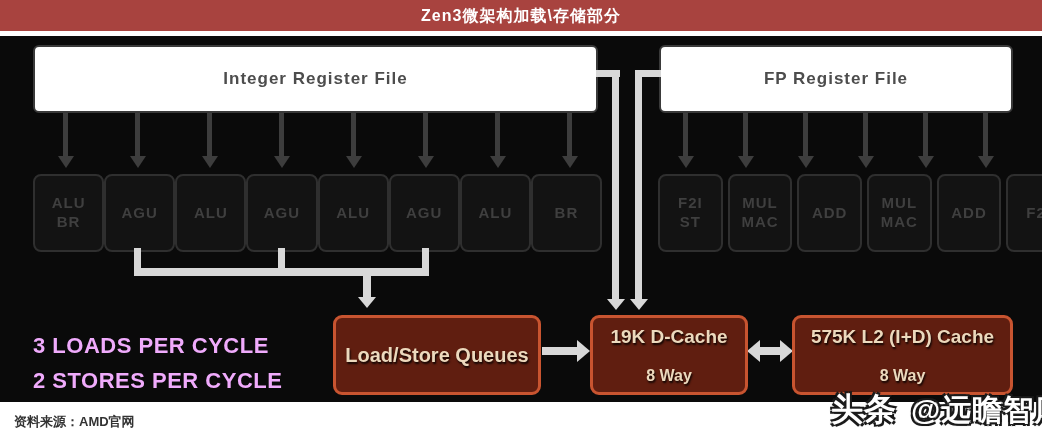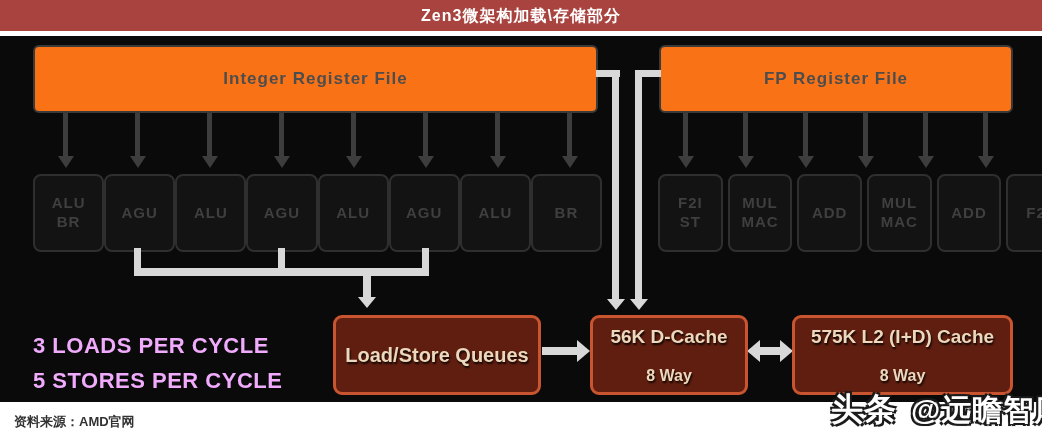--- a/index.html
+++ b/index.html
@@ -23,21 +23,21 @@
     text-align:center;line-height:31px;letter-spacing:1px;
   }
   
   .panel{
     position:absolute;left:0;top:36px;width:1042px;height:366px;
     background:var(--panel-bg);
   }
   
   .rf-box{
     position:absolute;top:9px;height:68px;box-sizing:border-box;
-    background:#f97316;border:2px solid #3a3a3a;border-radius:6px;
+    background:#ffffff;border:2px solid #3a3a3a;border-radius:6px;
     display:flex;align-items:center;justify-content:center;
     color:#4d4d4d;font-size:17px;font-weight:bold;letter-spacing:1px;text-align:center;
   }
   .int-rf{left:33px;width:565px;}
   .fp-rf{left:659px;width:354px;}
   
   .arrow-row{position:absolute;top:77px;height:61px;display:flex;}
   .arrow-row .arrow-cell{flex:1;display:flex;justify-content:center;align-items:flex-start;}
   #int-arrows{left:33px;width:569px;gap:7px;}
   #fp-arrows{left:658px;width:355px;gap:5px;}
@@ -278,31 +278,31 @@
     <div class="whead-right ls-arrow-head"></div>
 
     <div class="whead-left dbl-left"></div>
     <div class="wline dbl-shaft"></div>
     <div class="whead-right dbl-right"></div>
 
     <div class="redbox ls-box">
       <span>Load/Store Queues</span>
     </div>
     <div class="redbox dcache-box">
-      <span>56K D-Cache</span>
+      <span>19K D-Cache</span>
       <span class="sub">8 Way</span>
     </div>
     <div class="redbox l2-box">
       <span>575K L2 (I+D) Cache</span>
       <span class="sub">8 Way</span>
     </div>
 
     <div class="notes">
       <div>3 LOADS PER CYCLE</div>
-      <div>5 STORES PER CYCLE</div>
+      <div>2 STORES PER CYCLE</div>
     </div>
   </div>
 
   <div class="footer-source">
     <span>资料来源：AMD官网</span>
   </div>
 
   <div class="watermark">
     <span class="wm-brand">头条</span><span>@远瞻智库</span>
   </div>

